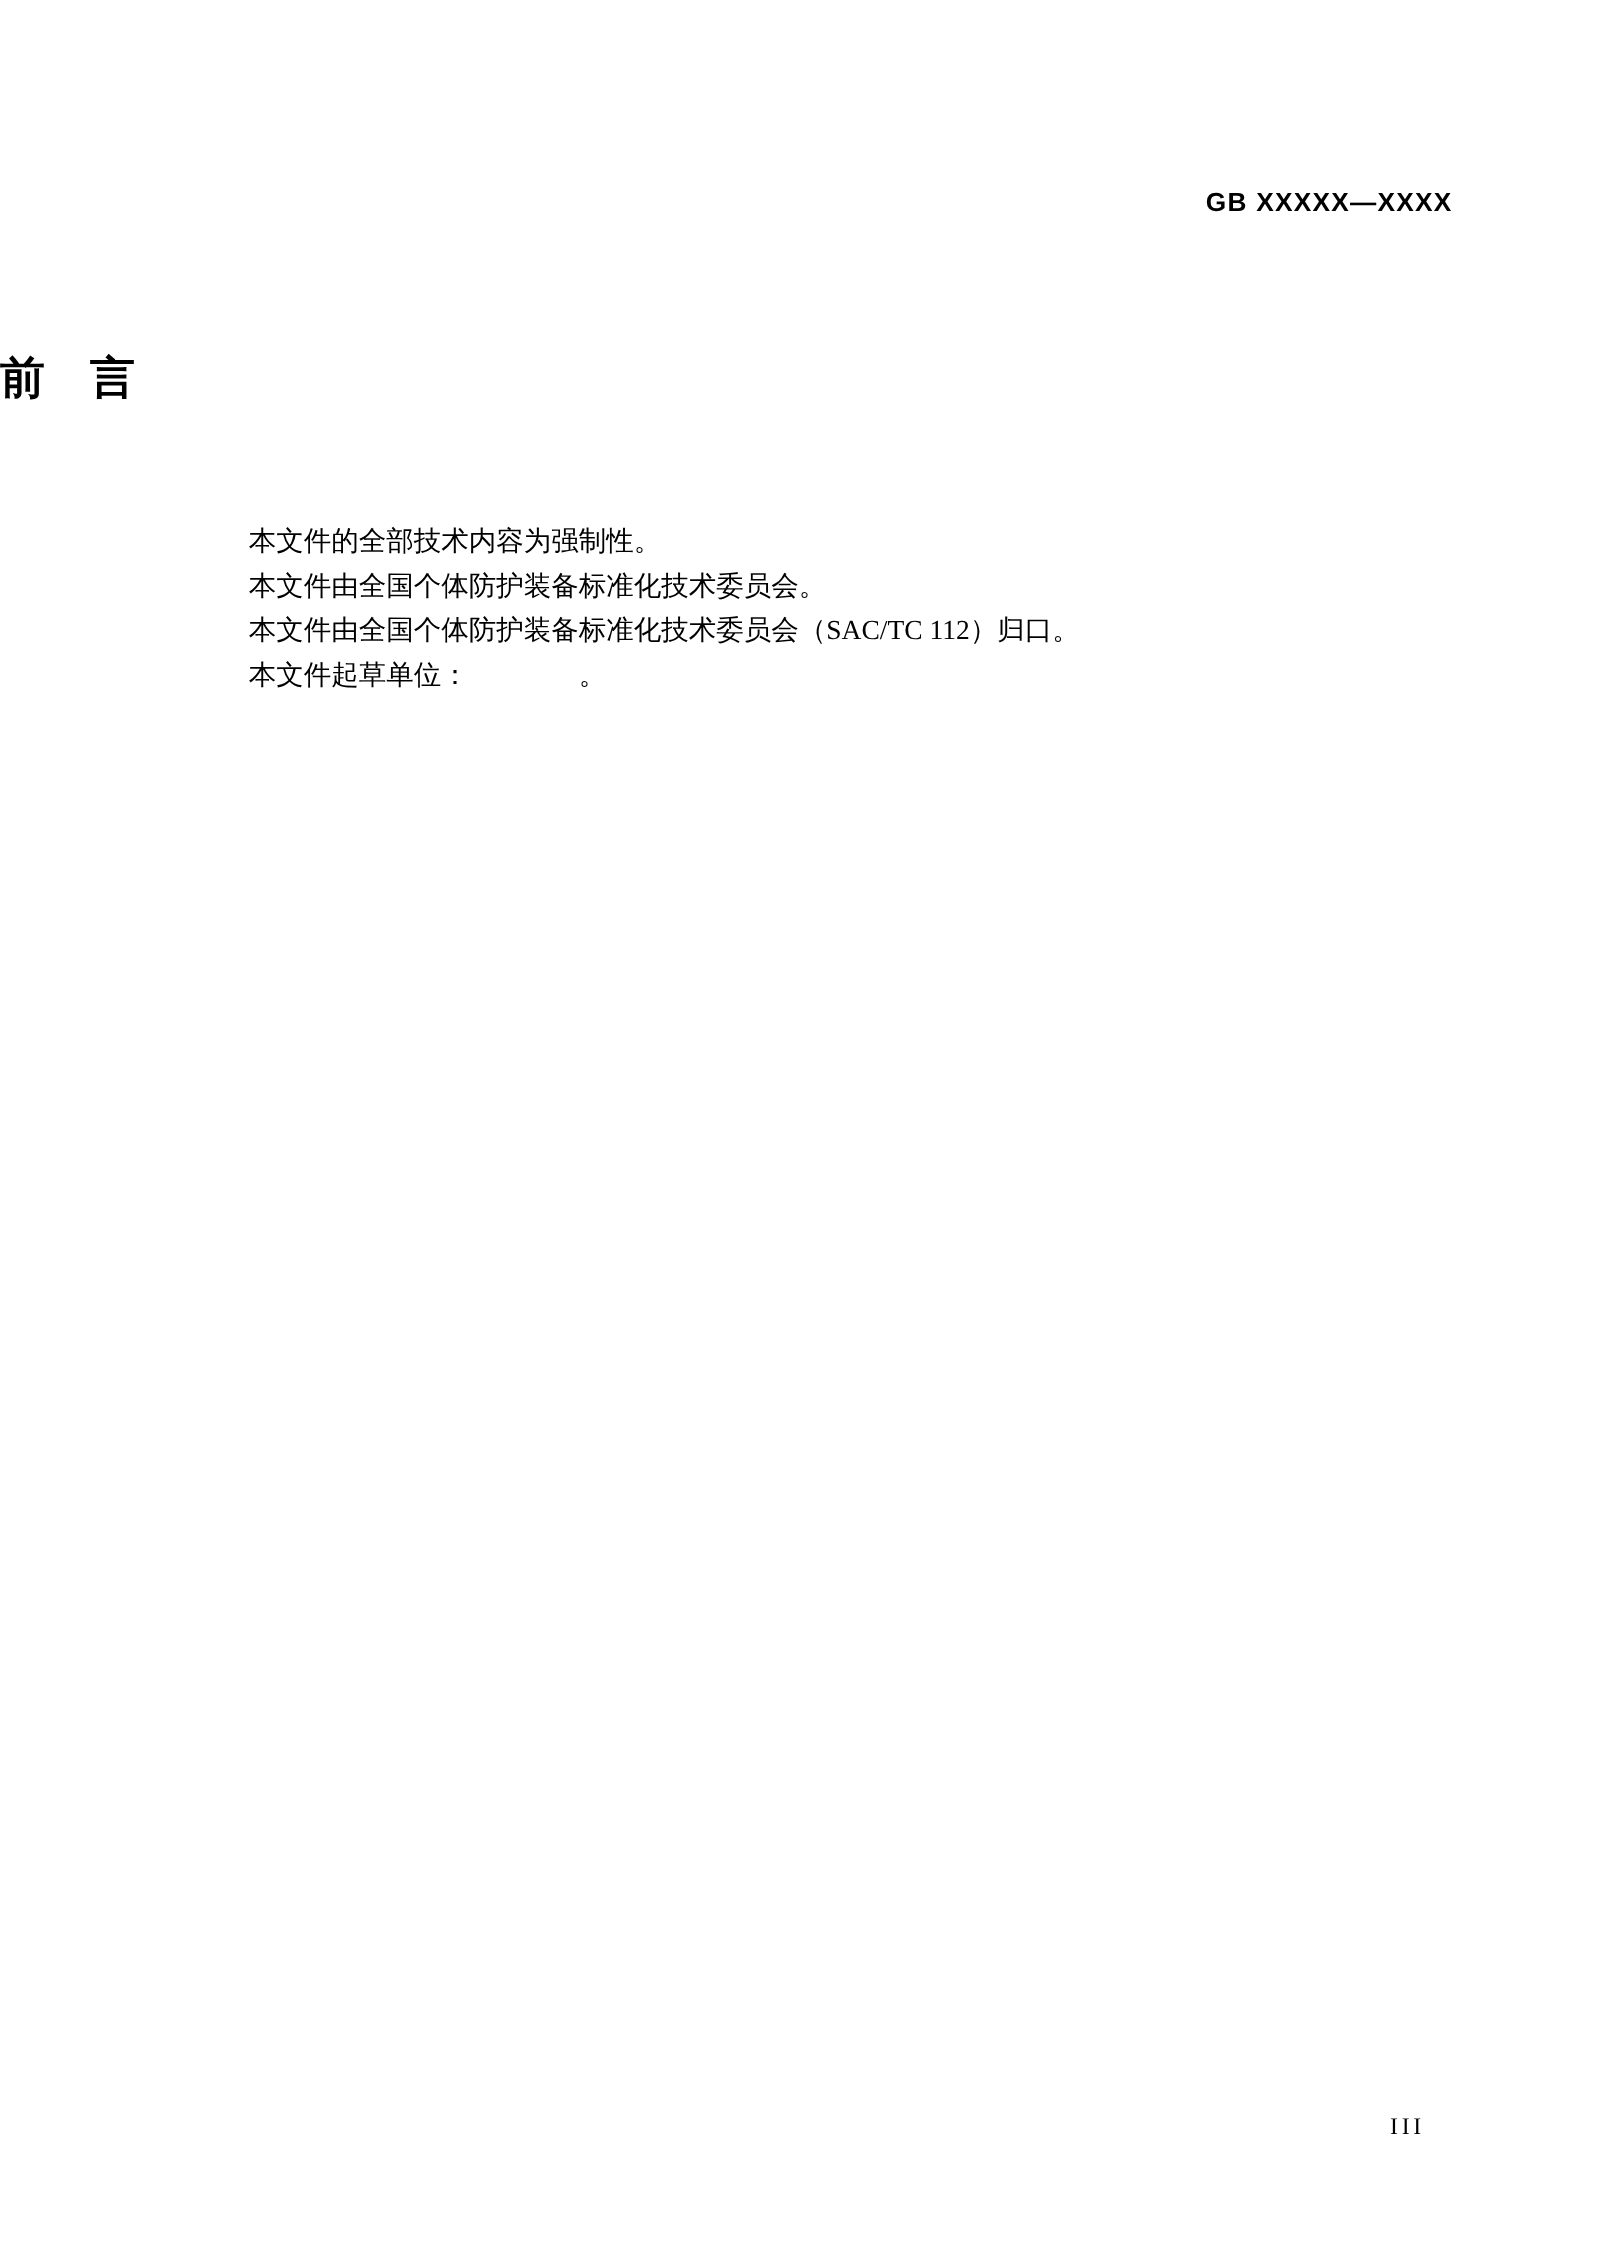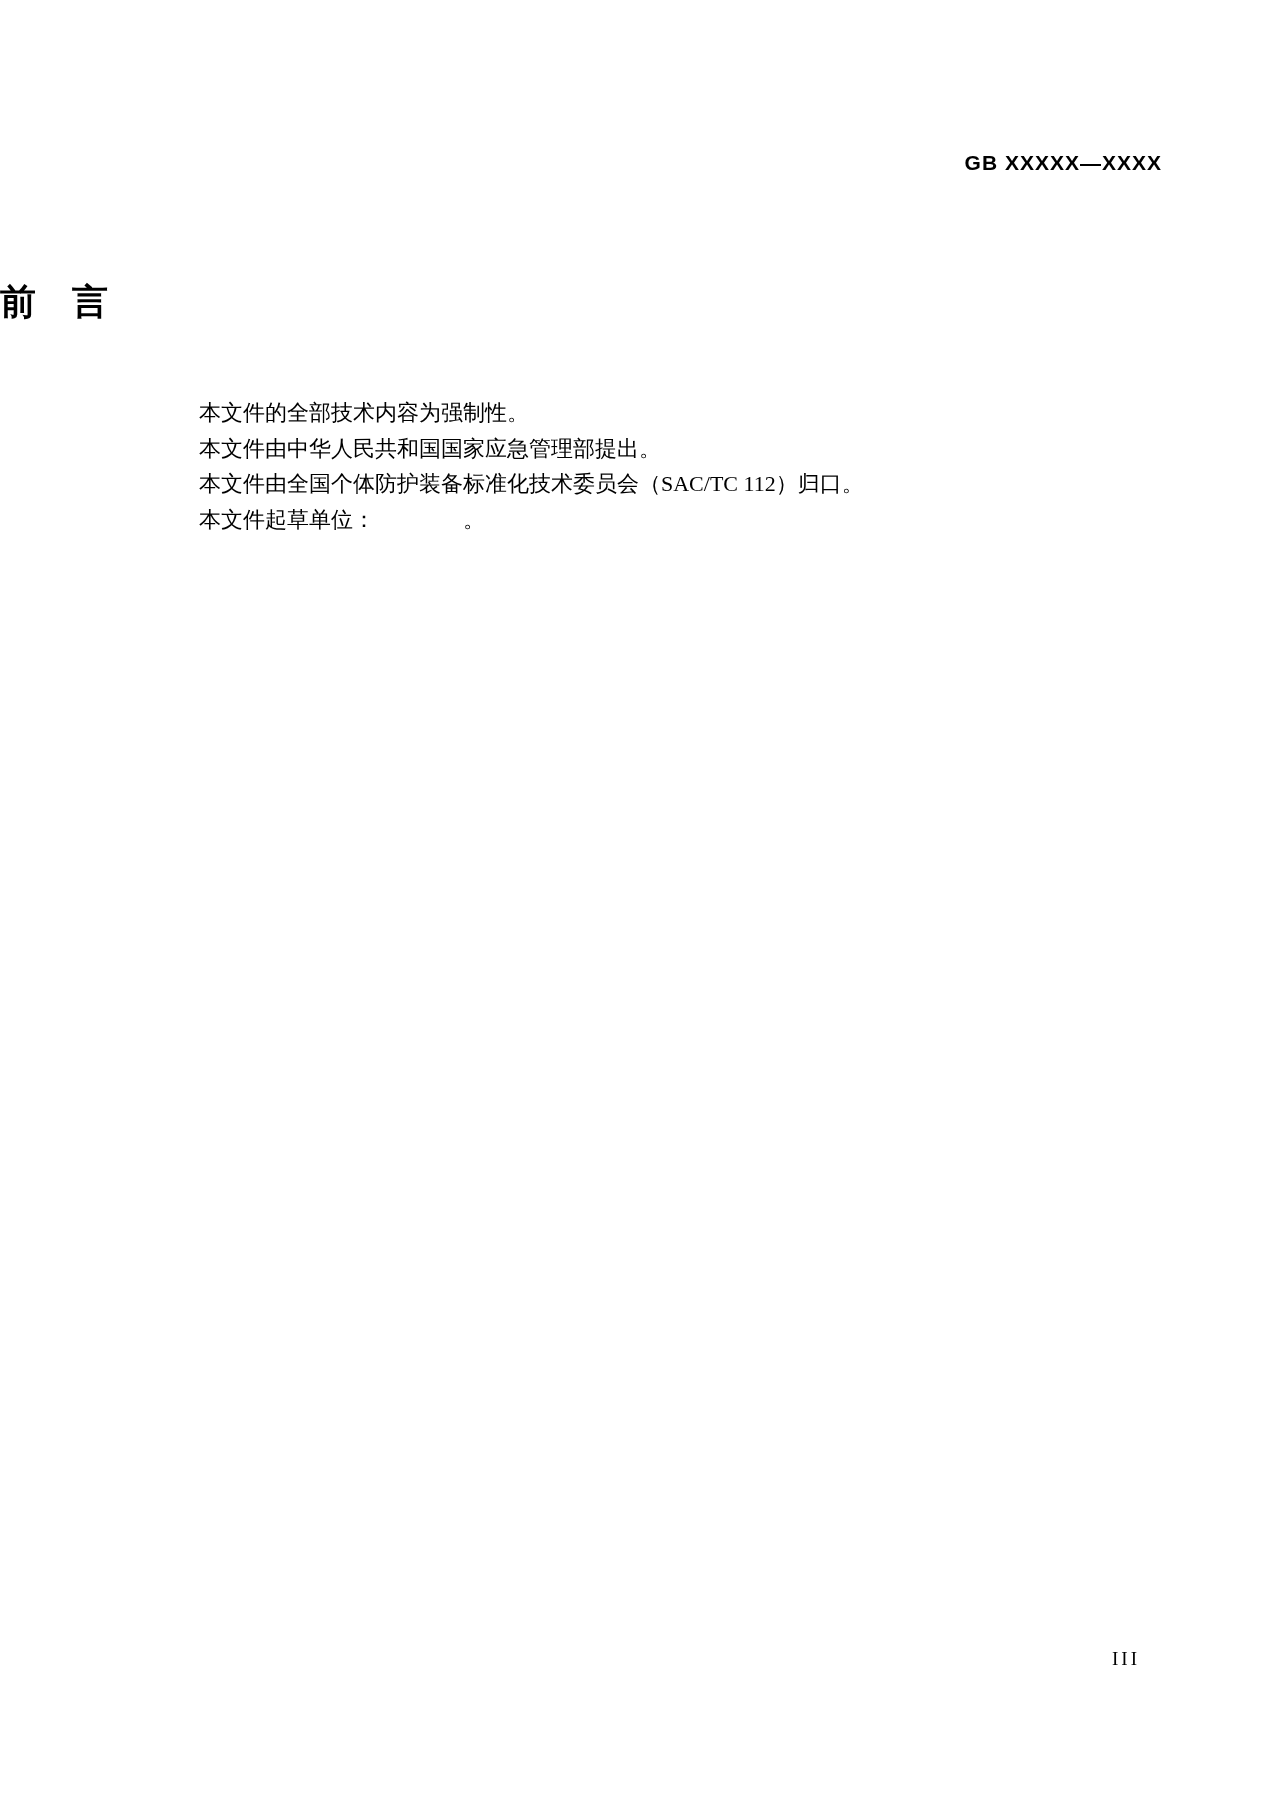--- a/index.html
+++ b/index.html
@@ -35,54 +35,54 @@
     margin: 0;
     text-align: left;
     font-family: "Liberation Sans", sans-serif;
     font-weight: bold;
     font-size: 36px;
     line-height: 44px;
     color: #000000;
   }
   .body-text {
     position: absolute;
-    top: 395px;
+    top: 415px;
     left: 155px;
     width: 1005px;
   }
   .body-text p {
     margin: 0;
     font-family: "Liberation Serif", serif;
     font-size: 22px;
     line-height: 35.5px;
     text-indent: 2em;
     text-align: justify;
     color: #000000;
   }
   .page-number {
     position: absolute;
-    top: 1648px;
+    top: 1691px;
     right: 140px;
     font-family: "Liberation Serif", serif;
     font-size: 19px;
     letter-spacing: 3px;
     color: #000000;
   }
 </style>
 </head>
 <body>
 
 <div class="page">
 
   <div class="doc-code">GB XXXXX—XXXX</div>
 
   <h1 class="foreword-title">前　言</h1>
 
   <div class="body-text">
     <p>本文件的全部技术内容为强制性。</p>
-    <p>本文件由中华人民共和国国家应急管理部提出。</p>
+    <p>本文件由全国个体防护装备标准化技术委员会。</p>
     <p>本文件由全国个体防护装备标准化技术委员会（SAC/TC 112）归口。</p>
     <p>本文件起草单位：　　　　。</p>
   </div>
 
   <div class="page-number">III</div>
 
 </div>
 
 </body></html>

